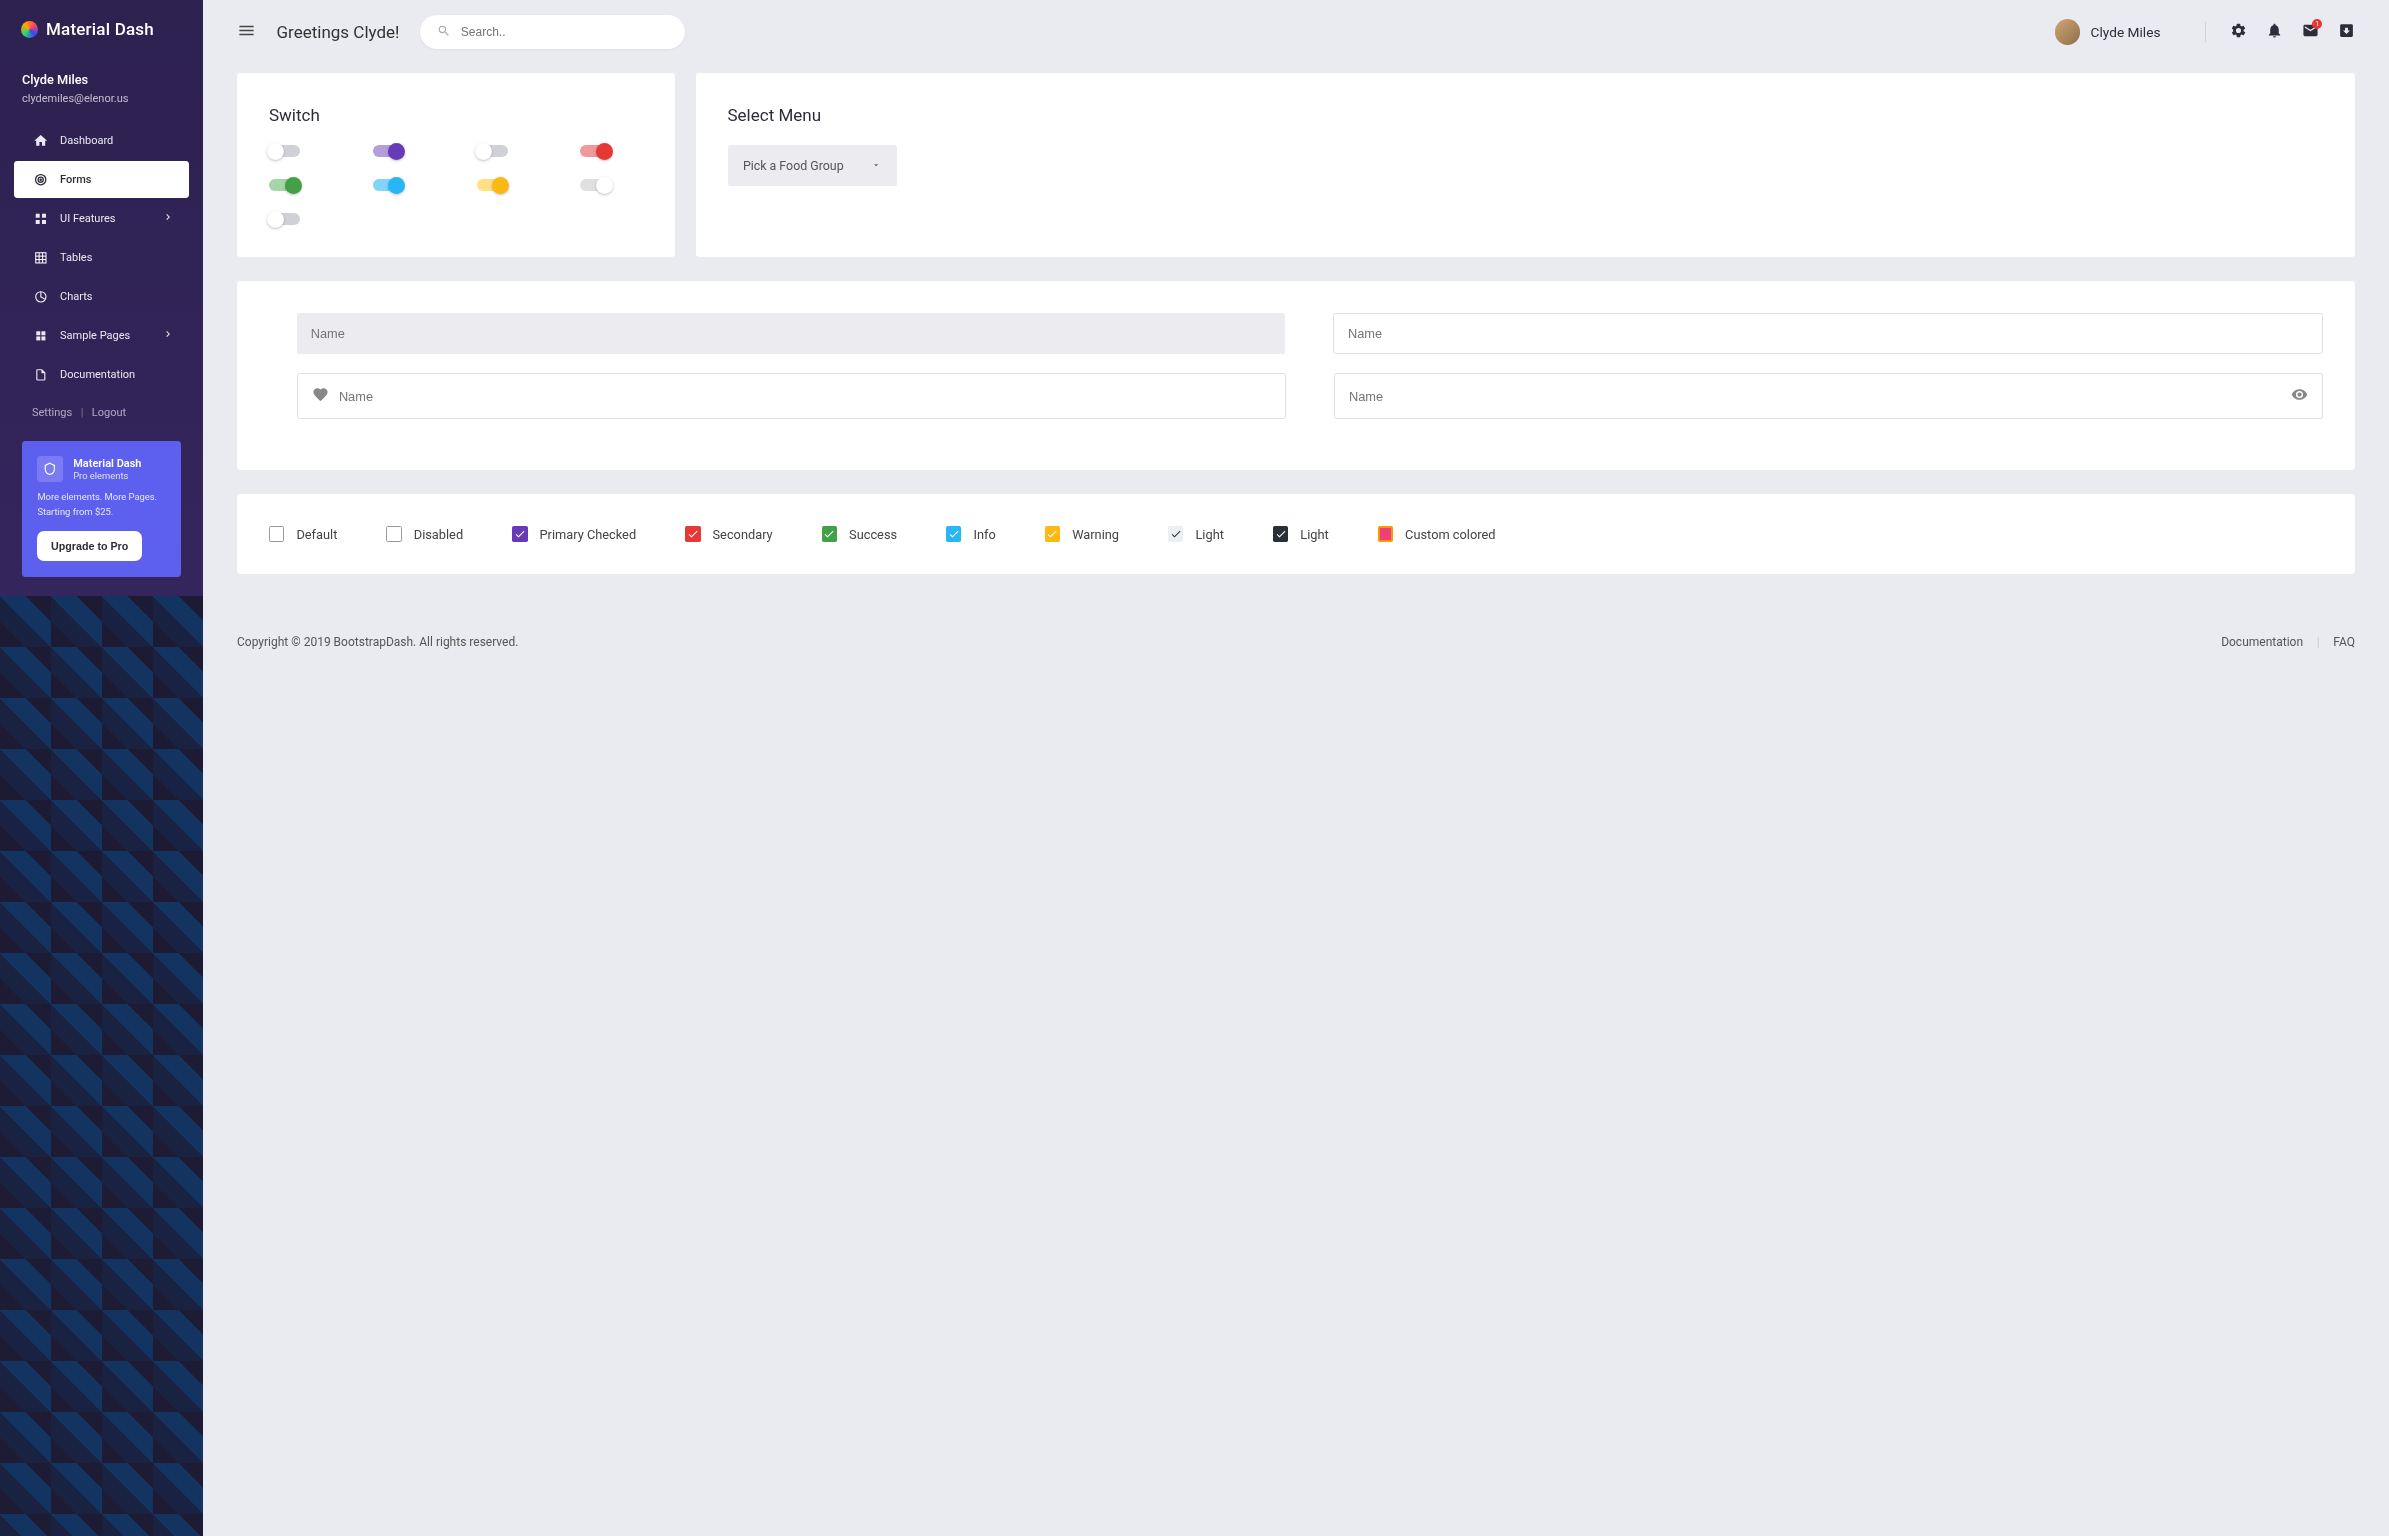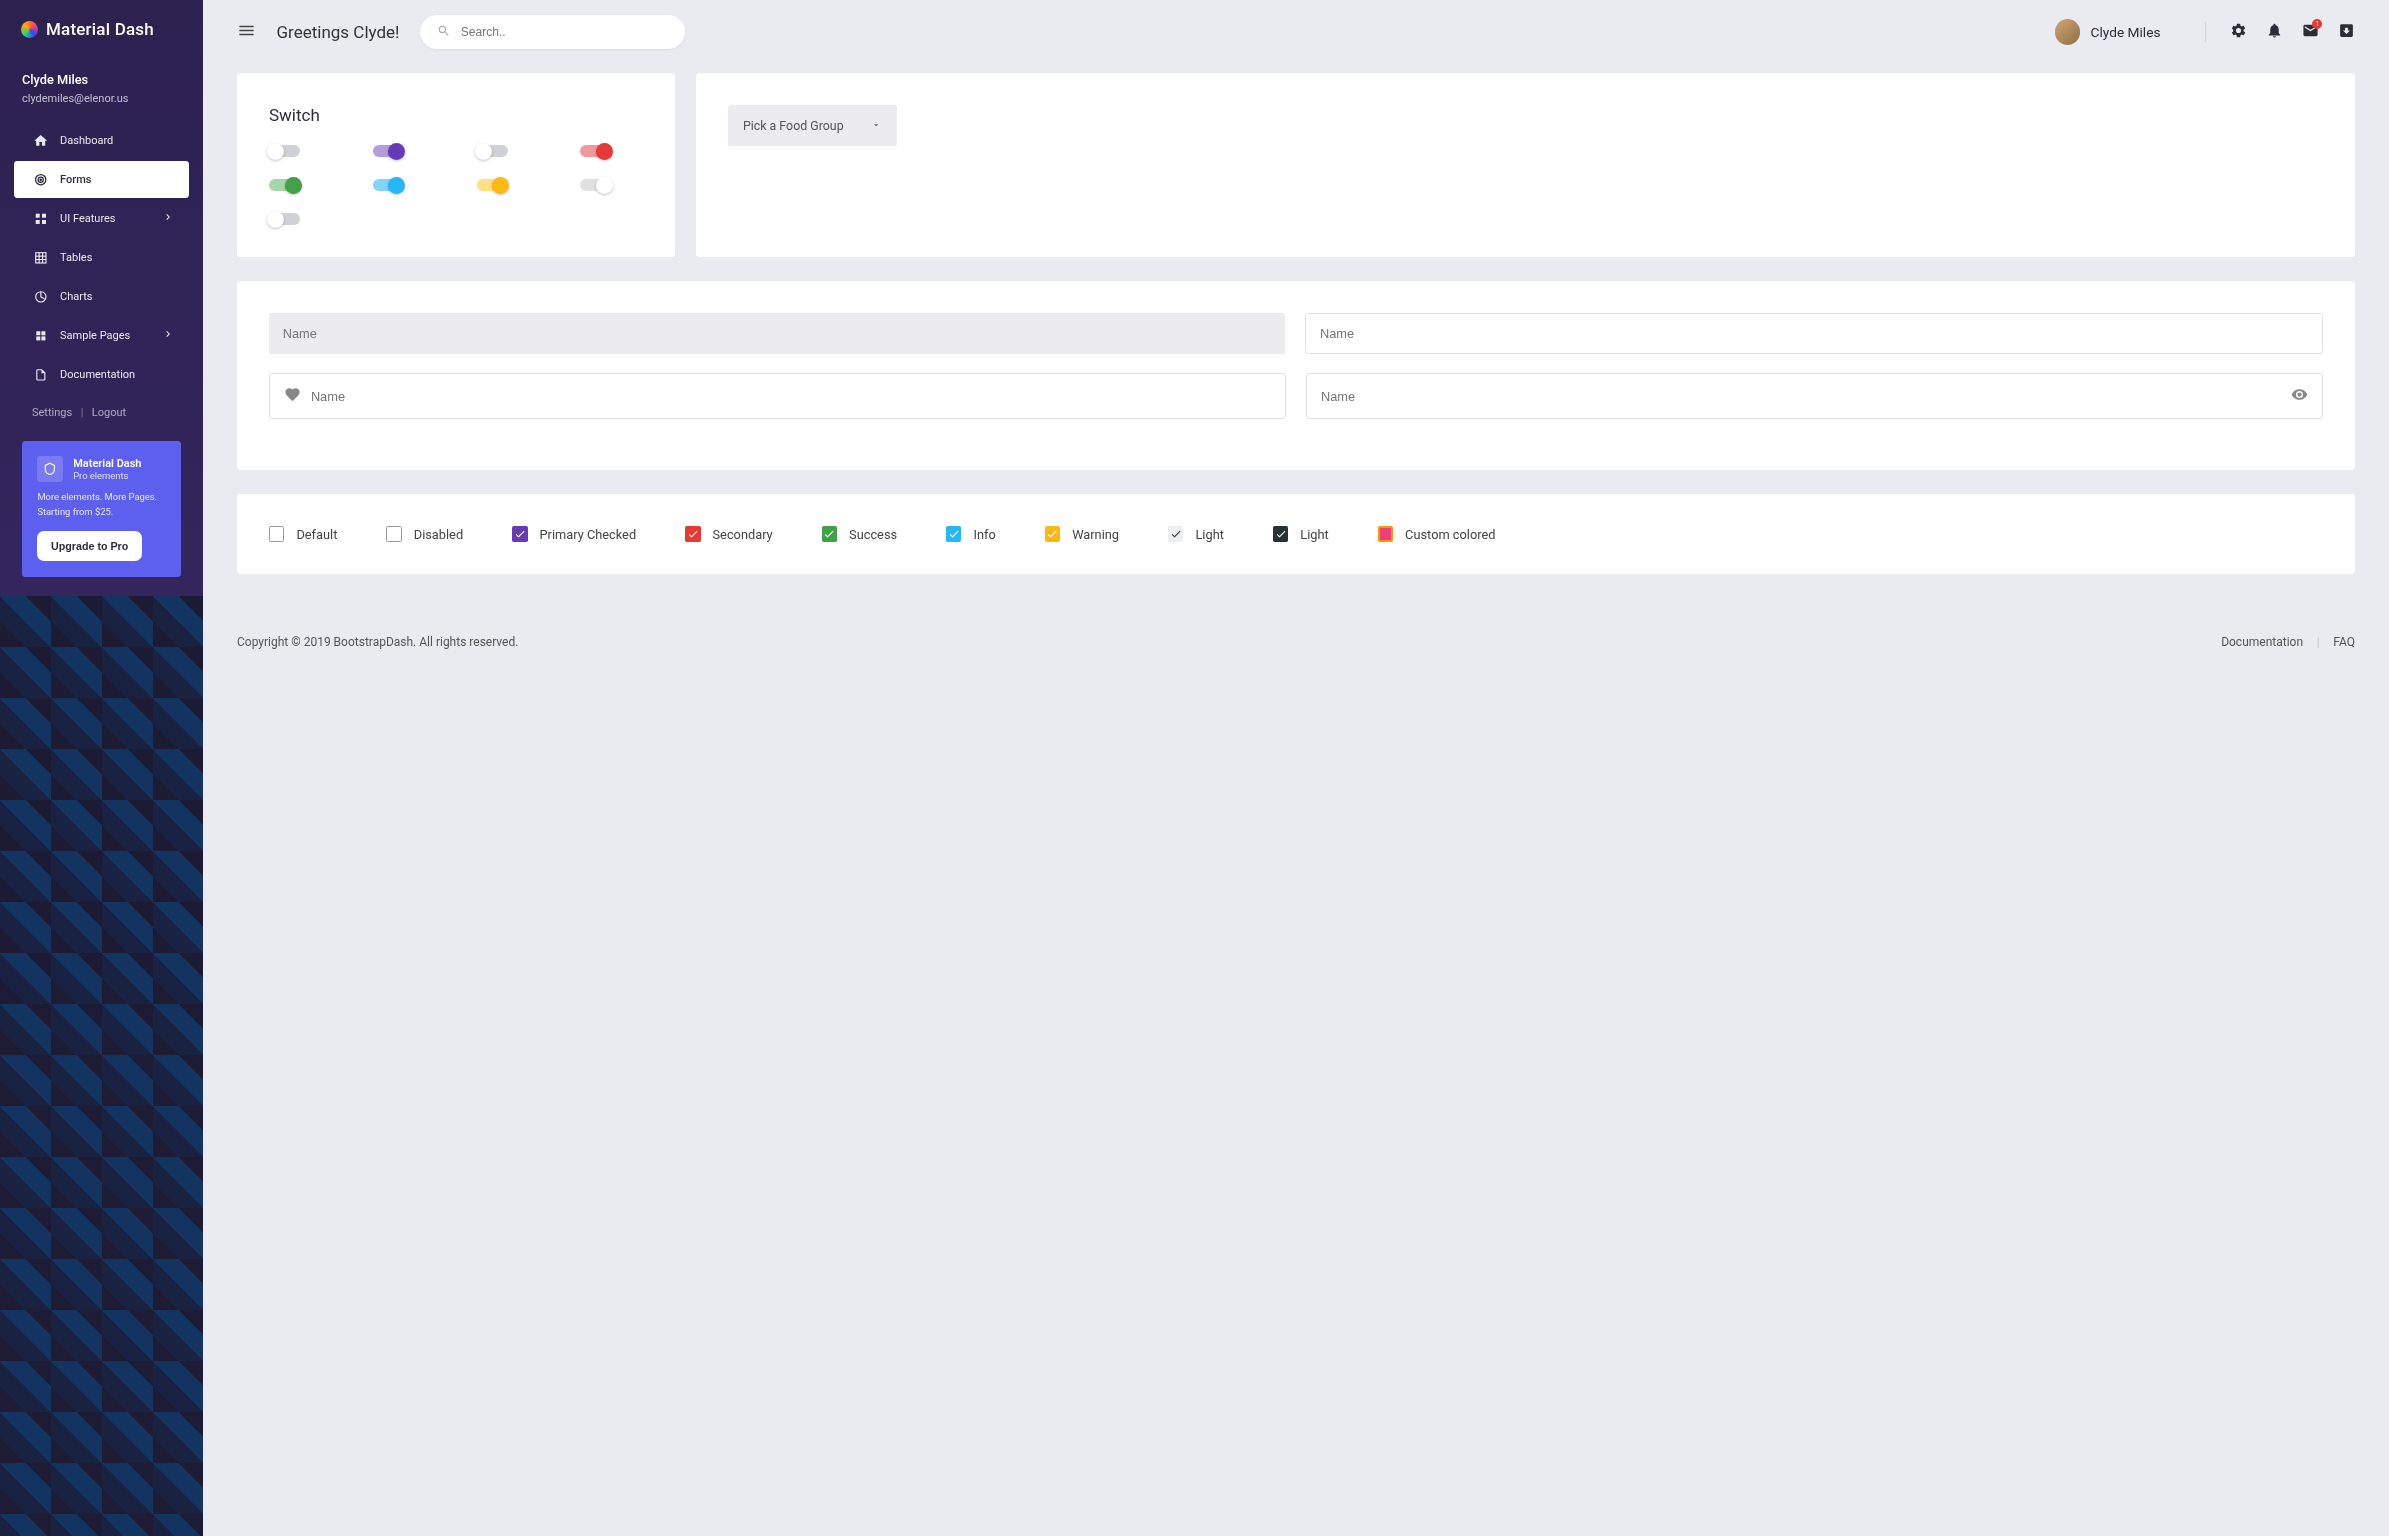--- a/index.html
+++ b/index.html
@@ -61,21 +61,21 @@
 .sw-green.on { background:#a5d6a7;} .sw-green .knob{ background:#43a047;}
 .sw-blue.on { background:#81d4fa;} .sw-blue .knob{ background:#29b6f6;}
 .sw-yellow.on { background:#ffe082;} .sw-yellow .knob{ background:#fdb913;}
 .sw-white.on { background:#e0e0e0;} .sw-white .knob{ background:#fff;}
 .sw-grey .knob { background:#37474f;}
 .sw-grey { background:#b0bec5;}
 .select-box { background:#ececf0; padding:12.8px 15.4px; border-radius:2.6px; display:flex; align-items:center; justify-content:space-between; width:169px; cursor:pointer; font-size:12.4px; color:#555;}
 
 .textfield-card { width:100%; }
 .tf-row { display:flex; gap:20.5px; margin-bottom:19px;}
-.tf { flex:1; padding:12px 13.7px; border-radius:2.6px; font-size:12.8px; color:#888; display:flex; align-items:center; gap:10.2px;}
+.tf { flex:1; padding:12px 13.7px; border-radius:2.6px; font-size:12.8px; color:#888; display:flex; align-items:center; gap:10.2px;margin-left:28px;}
 .tf.filled { background:#ececf0; border:none;}
 .tf.outlined { background:#fff; border:0.9px solid #e0e0e5;}
 .tf input { border:none; background:transparent; outline:none; font-size:12.8px; flex:1;}
 .tf-icon-right { margin-left:auto; }
 
 .checkbox-card { width:100%; }
 .cb-grid { display:flex; flex-wrap:wrap; gap: 24px 49px;}
 .cb-item { display:flex; align-items:center; gap:12px; font-size:12.8px; color:#444; cursor:pointer;}
 .cb-box { width:15.4px; height:15.4px; border:1.7px solid #999; border-radius:1.7px; display:flex; align-items:center; justify-content:center;}
 .cb-box.checked { border:none;}
@@ -267,20 +267,21 @@
               </div>
               <div class="switch on sw-white">
                 <div class="knob"></div>
               </div>
               <div class="switch off sw-grey">
                 <div class="knob"></div>
               </div>
             </div>
         </div>
         <div class="card select-card">
+          <div class="card-title">Select Menu</div>
           <div class="select-box">
             <span>Pick a Food Group</span>
             <span><svg viewBox="0 0 24 24" width="10.2" height="10.2" fill="#666">
                   <path d="M7 10l5 5 5-5z"></path>
                 </svg></span>
           </div>
         </div>
       </div>
 
       <div class="row">

